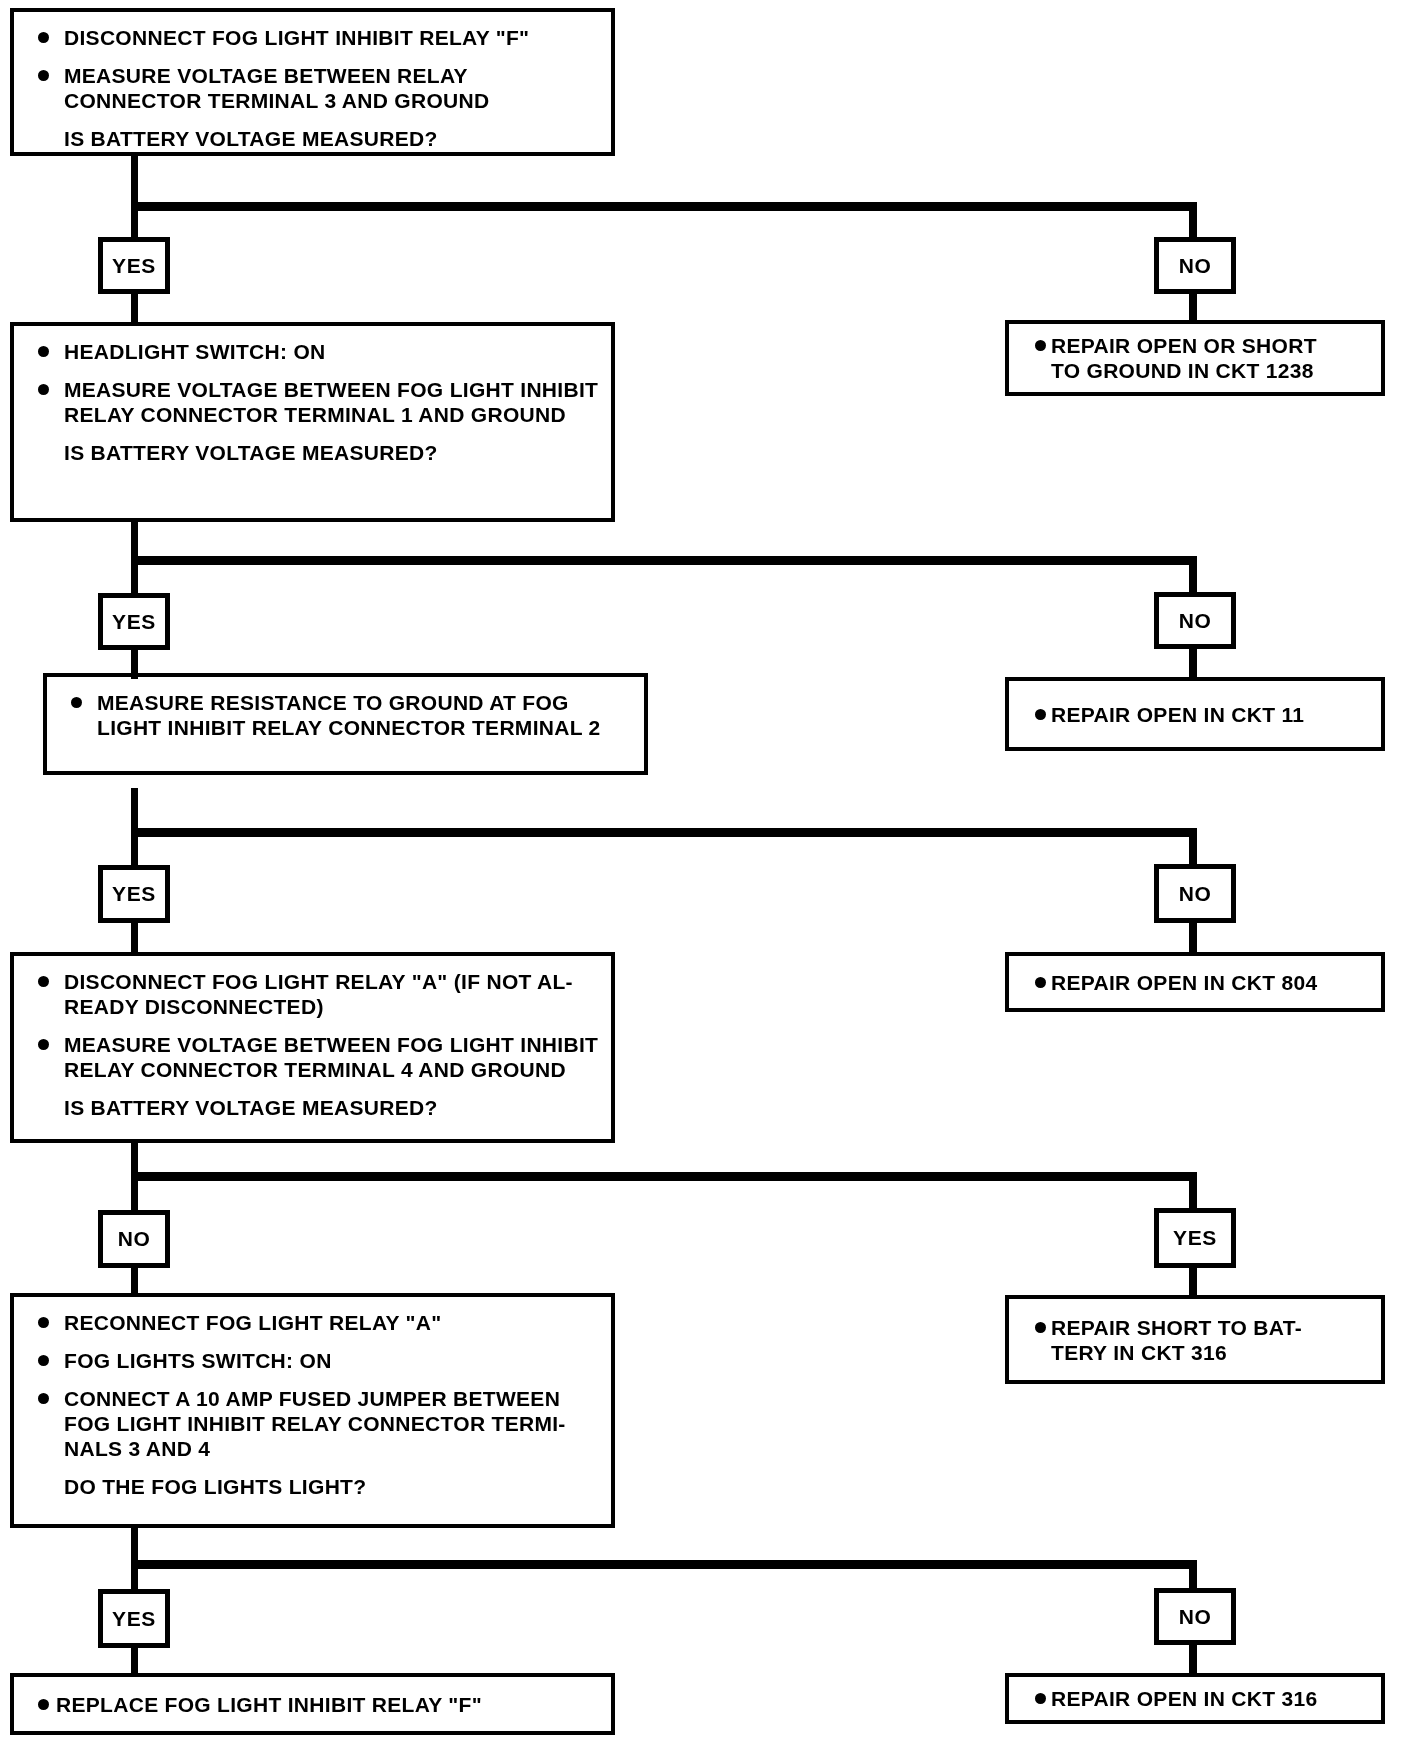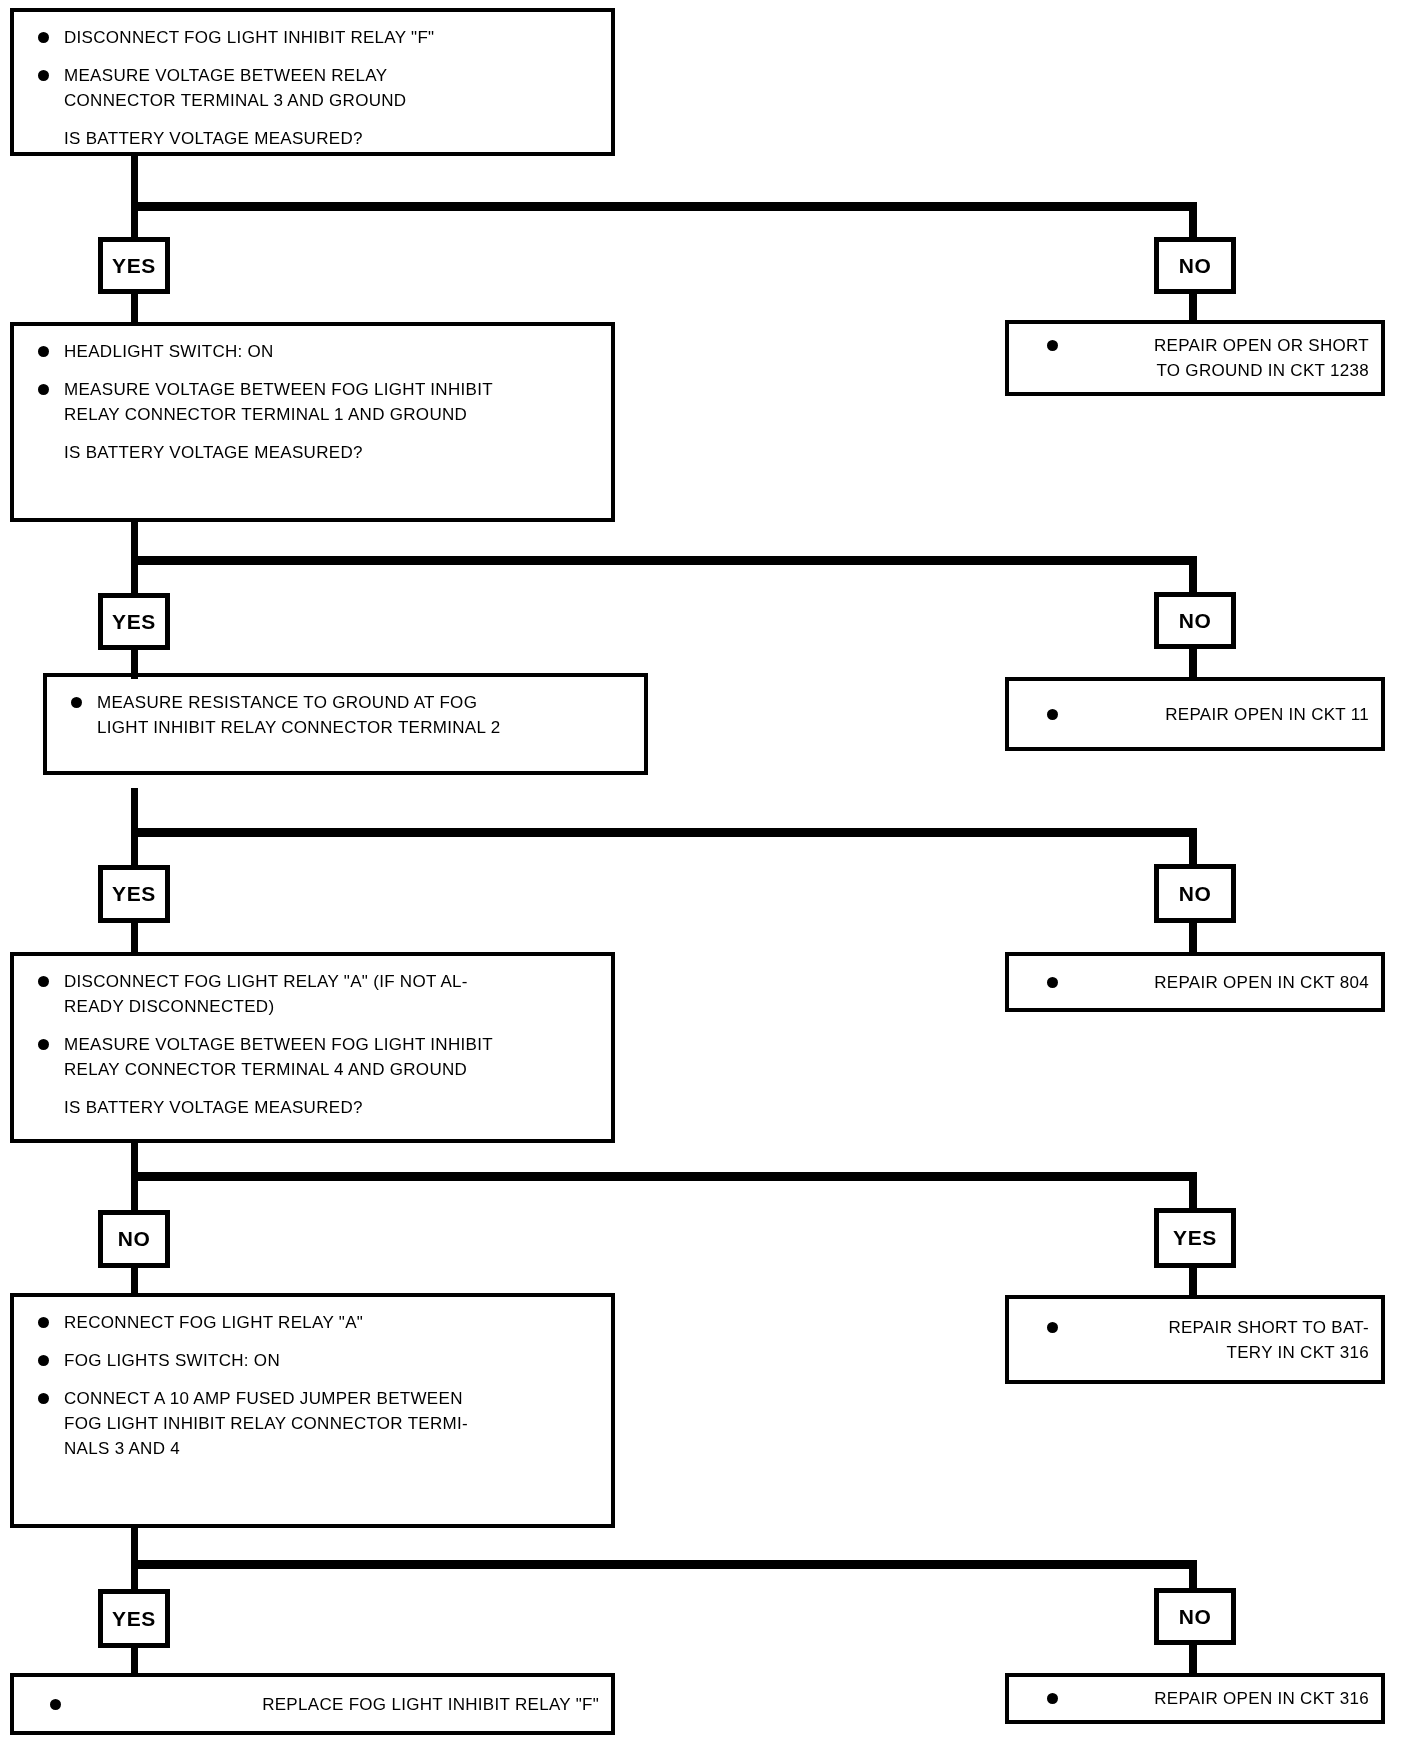--- a/index.html
+++ b/index.html
@@ -22,32 +22,32 @@
   .item { position:relative; padding-left:50px; margin-bottom:13px; }
   .item:last-child { margin-bottom:0; }
   .dot {
     position:absolute; left:24px; top:7px;
     width:11px; height:11px; border-radius:50%;
     background:#000;
   }
   .txt {
     display:block;
     white-space:pre-line;
-    font-size:17px; line-height:25px;
-    font-weight:400; letter-spacing:0.3px;
+    font-size:21px; line-height:25px;
+    font-weight:700; letter-spacing:0.3px;
   }
   
   .resbox {
     position:absolute;
     box-sizing:border-box;
     border:4px solid #000;
     background:#fff;
     display:flex; align-items:center;
   }
-  .resbox .item { margin:12px; padding-left:54px; width:100%;text-align:right; }
+  .resbox .item { margin:0; padding-left:42px; width:100%; }
   .resbox .dot { left:26px; }
   
   .blabel {
     position:absolute;
     box-sizing:border-box;
     border:5px solid #000;
     background:#fff;
     display:flex; align-items:center; justify-content:center;
     font-size:21px; font-weight:700; letter-spacing:0.6px;
   }
@@ -121,20 +121,23 @@
     <div class="item">
       <span class="dot"></span>
       <span class="txt">FOG LIGHTS SWITCH: ON</span>
     </div>
     <div class="item">
       <span class="dot"></span>
       <span class="txt">CONNECT A 10 AMP FUSED JUMPER BETWEEN
 FOG LIGHT INHIBIT RELAY CONNECTOR TERMI-
 NALS 3 AND 4</span>
     </div>
+    <div class="item">
+      <span class="txt">DO THE FOG LIGHTS LIGHT?</span>
+    </div>
   </div>
 
   <div class="resbox" style="left:10px;top:1673px;width:605px;height:62px;">
     <div class="item">
       <span class="dot" style="left:24px;"></span>
       <span class="txt">REPLACE FOG LIGHT INHIBIT RELAY "F"</span>
     </div>
   </div>
 
   <div class="resbox" style="left:1005px;top:320px;width:380px;height:76px;">

